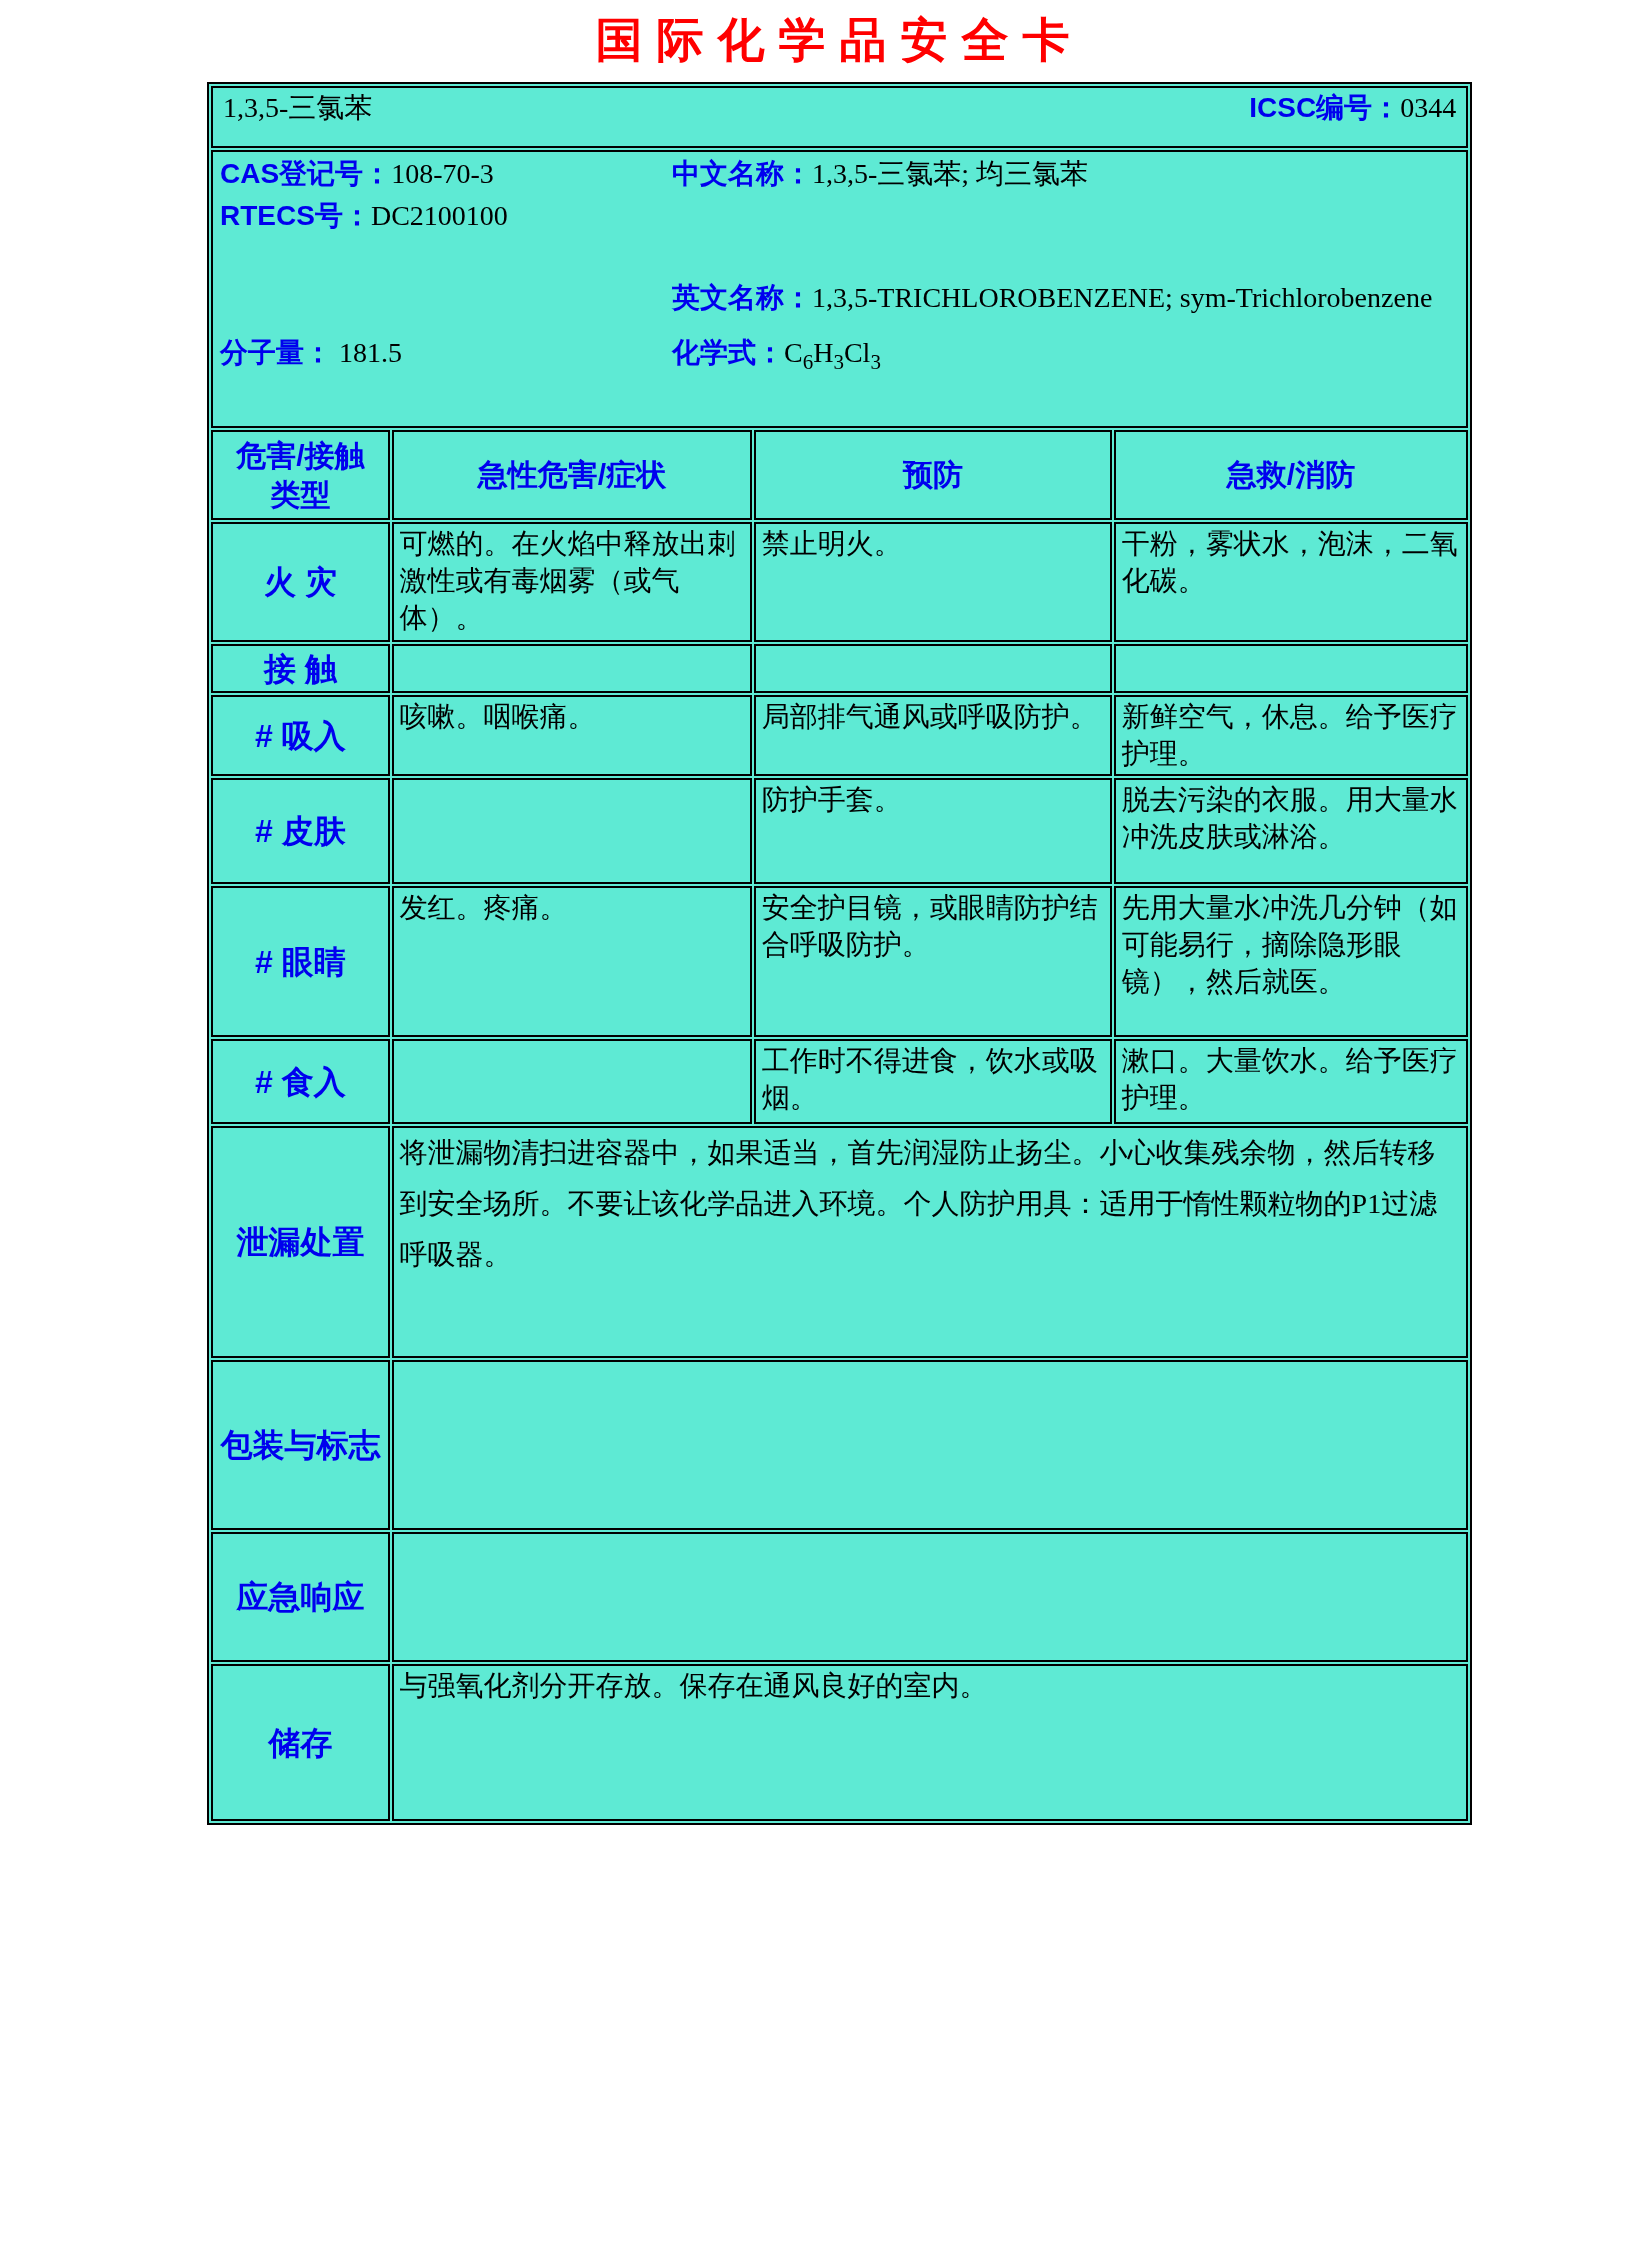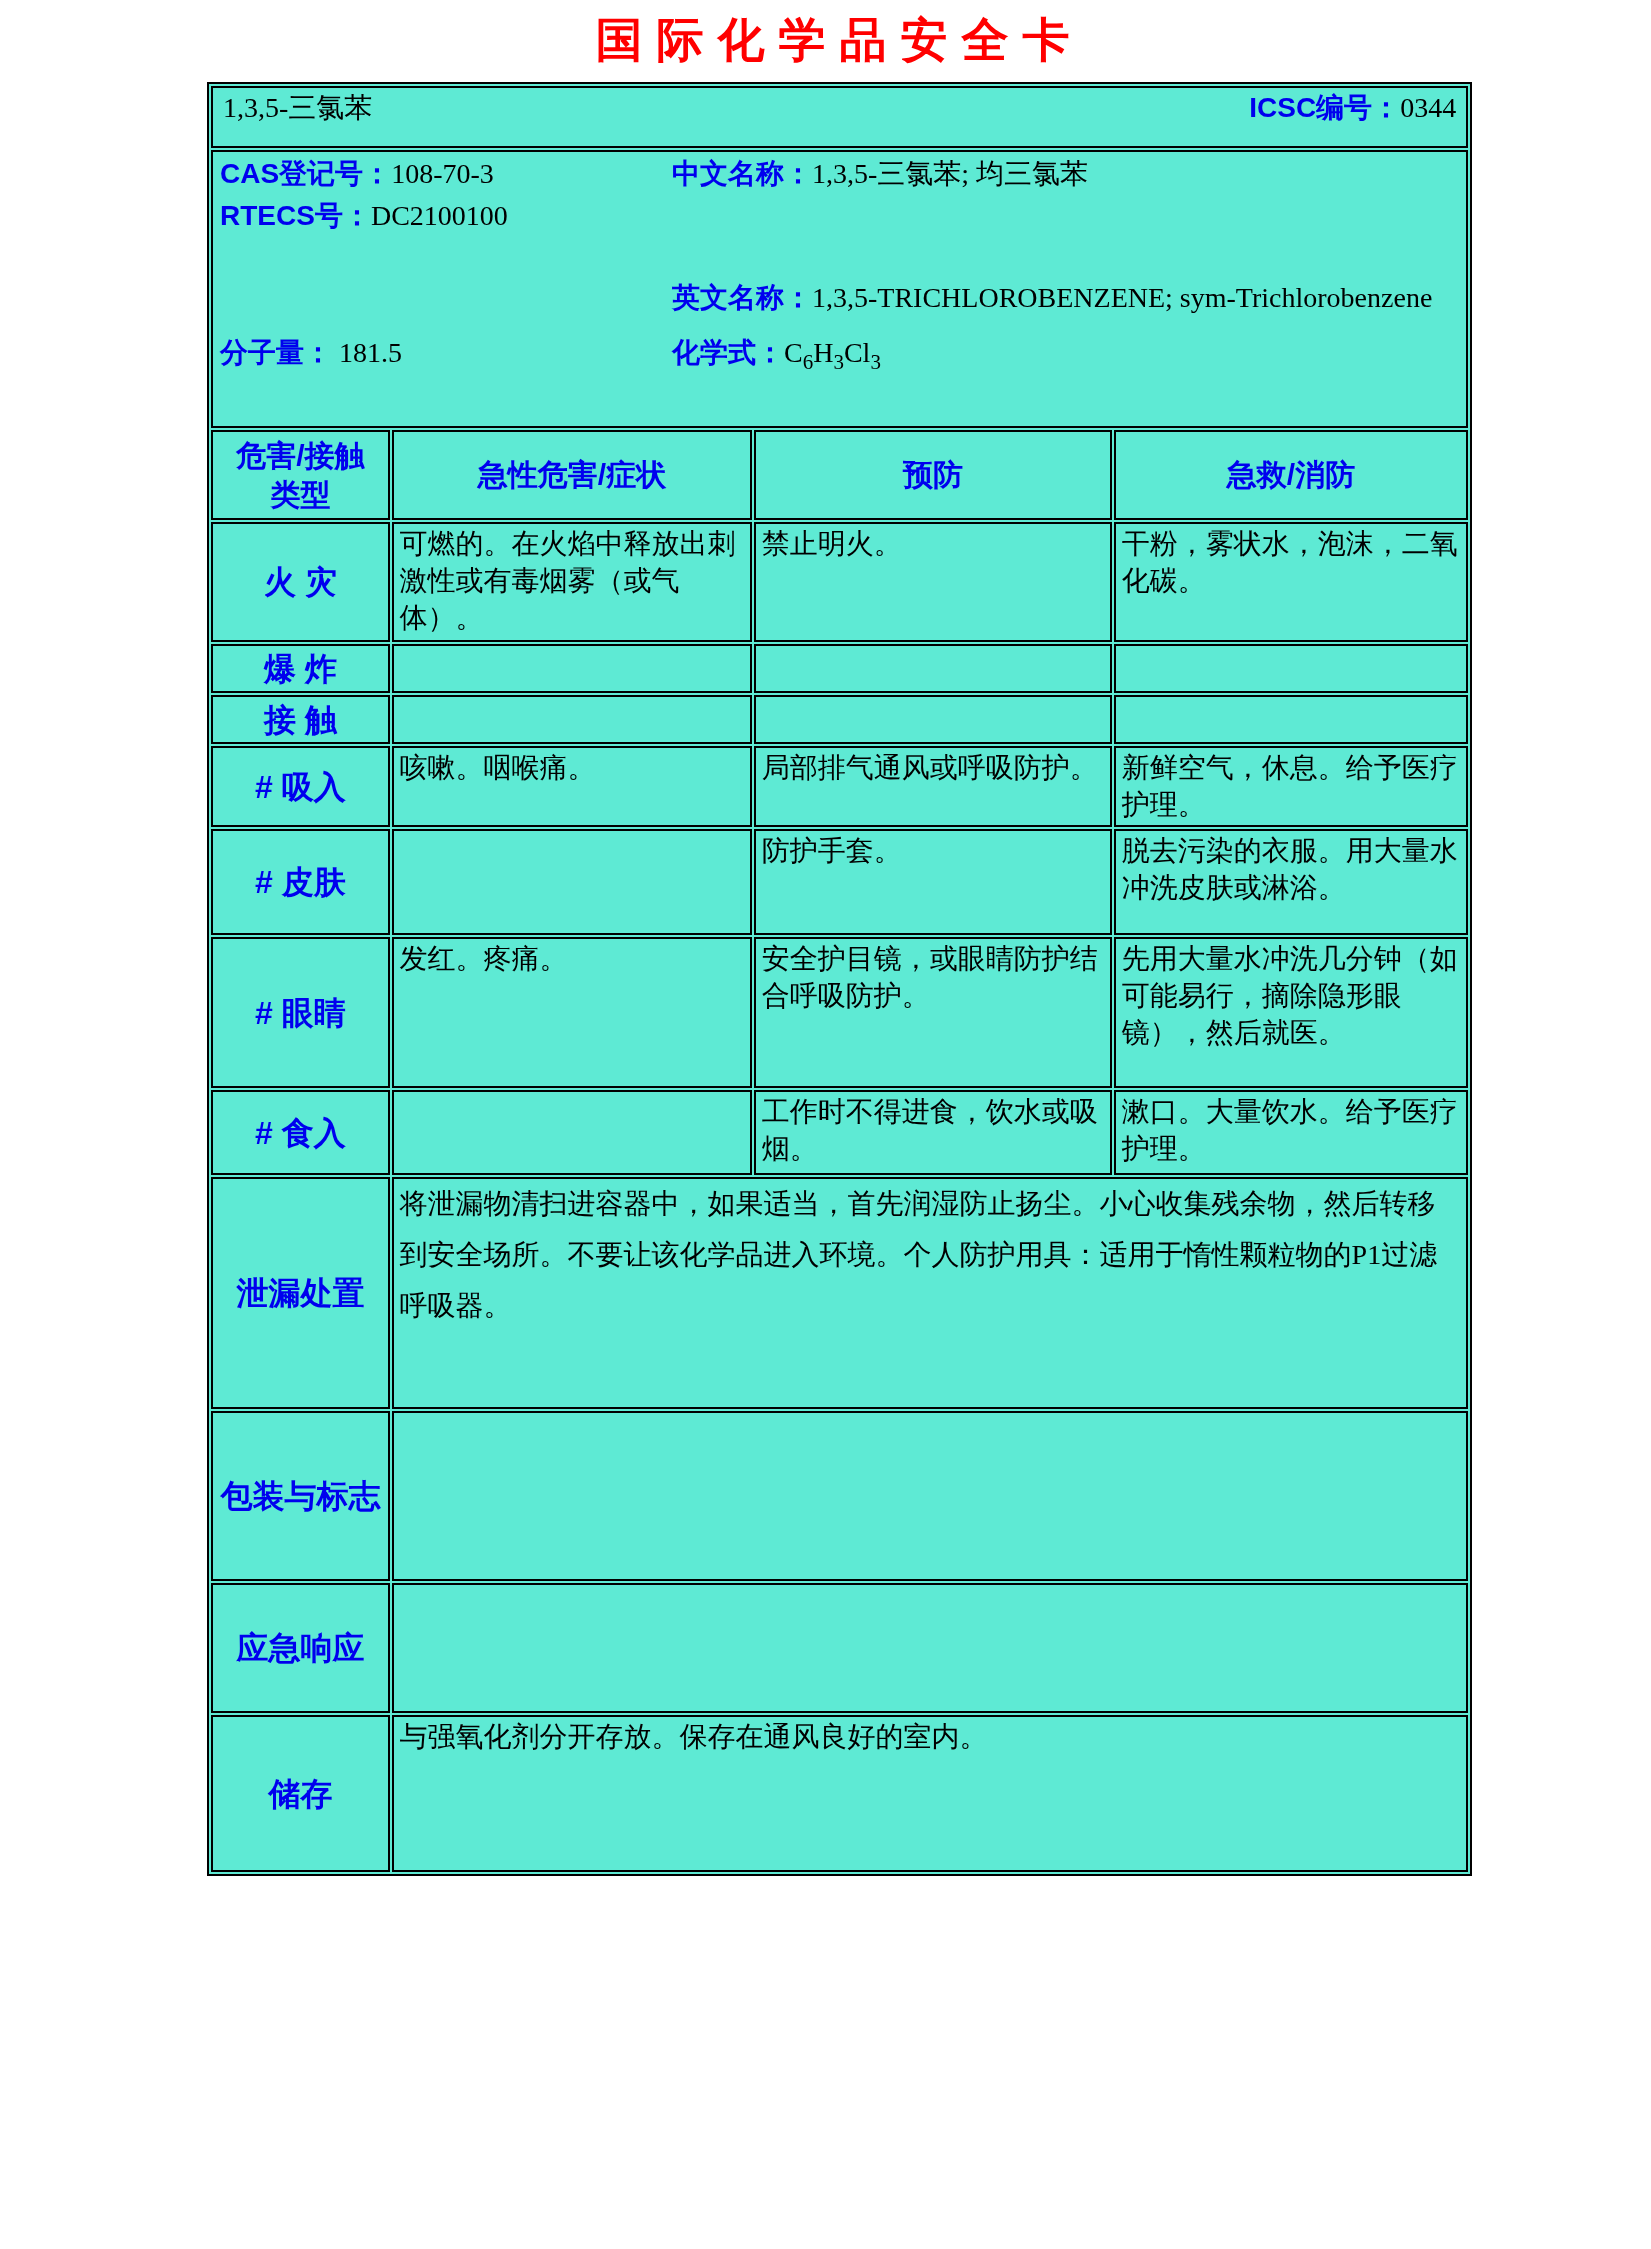--- a/index.html
+++ b/index.html
@@ -159,26 +159,20 @@
       <td class="head-cell">急救/消防</td>
     </tr>
 
     <tr class="r-fire">
       <td class="label-cell">火 灾</td>
       <td>可燃的。在火焰中释放出刺激性或有毒烟雾（或气体）。</td>
       <td>禁止明火。</td>
       <td>干粉，雾状水，泡沫，二氧化碳。</td>
     </tr>
 
-    <tr class="r-explosion">
-      <td class="label-cell">爆 炸</td>
-      <td></td>
-      <td></td>
-      <td></td>
-    </tr>
 
     <tr class="r-contact">
       <td class="label-cell">接 触</td>
       <td></td>
       <td></td>
       <td></td>
     </tr>
 
     <tr class="r-inhalation">
       <td class="label-cell"># 吸入</td>

